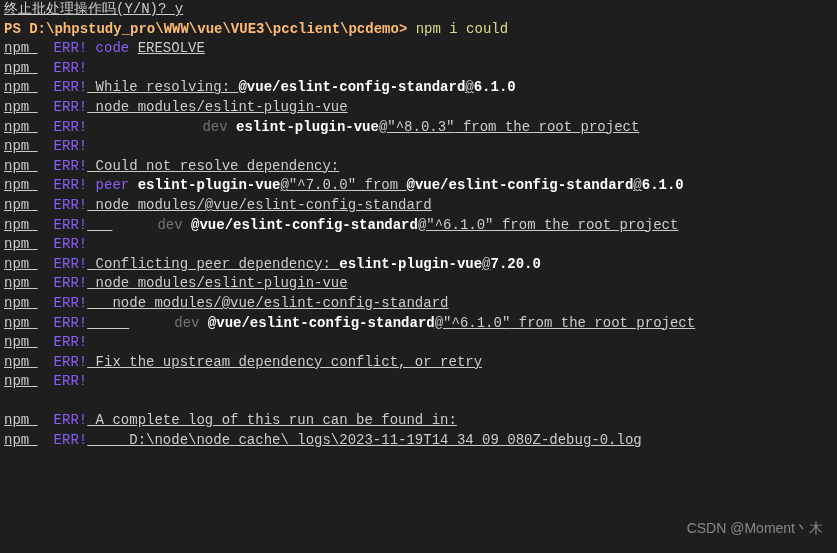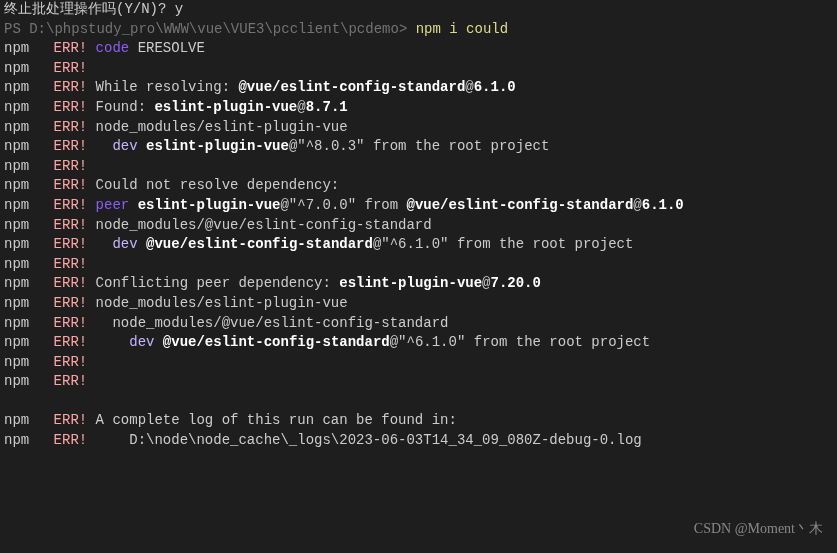--- a/index.html
+++ b/index.html
@@ -14,58 +14,58 @@
     overflow: hidden;
     line-height: 1.4;
     position: relative;
   }
   .terminal {
     padding: 0 4px;
   }
   .line {
     white-space: pre;
   }
-  .c-white { color: #737373; }
-  .c-gray { color: #cccccc; }
+  .c-white { color: #fdba74; font-weight: bold; }
+  .c-gray { color: #cccccc; text-decoration: underline; }
   .c-yellow { color: #dcdc8b; }
-  .c-red { color: #fca5a5; padding-left: 16px; }
+  .c-red { color: #8b5cf6; padding-left: 16px; }
   .c-magenta { color: #8b5cf6; }
-  .c-cyan { color: #c4b5fd; }
+  .c-cyan { color: #737373; margin-left: 45px; }
   .c-bold { font-weight: bold; color: #ffffff; font-family: Liberation Mono, monospace; }
   .watermark {
     position: absolute;
     right: 14px;
     bottom: 14px;
     color: rgba(220,220,220,0.55);
     font-size: 14px;
-    font-family: Liberation Serif, serif;
+    font-family: Liberation Sans, sans-serif;
   }
 </style>
 </head>
 <body>
 
 <div class="terminal">
 <div class="line"><span class="c-gray">终止批处理操作吗(Y/N)? y</span></div>
 <div class="line"><span class="c-white">PS </span><span class="c-white">D:\phpstudy_pro\WWW\vue\VUE3\pcclient\pcdemo</span><span class="c-white">&gt; </span><span class="c-yellow">npm i could</span></div>
 <div class="line"><span class="c-gray">npm </span><span class="c-red">ERR!</span><span class="c-magenta"> code </span><span class="c-gray">ERESOLVE</span></div>
 <div class="line"><span class="c-gray">npm </span><span class="c-red">ERR!</span></div>
 <div class="line"><span class="c-gray">npm </span><span class="c-red">ERR!</span><span class="c-gray"> While resolving: </span><span class="c-bold">@vue/eslint-config-standard</span><span class="c-gray">@</span><span class="c-bold">6.1.0</span></div>
-<div class="line"><span class="c-gray">npm </span><span class="c-red">ERR!</span><span class="c-gray"> Found: </span><span class="c-bold">eslint-plugin-vue</span><span class="c-gray">@</span><span class="c-bold">8.7.1</span></div>
 <div class="line"><span class="c-gray">npm </span><span class="c-red">ERR!</span><span class="c-gray"> node_modules/eslint-plugin-vue</span></div>
 <div class="line"><span class="c-gray">npm </span><span class="c-red">ERR!</span><span class="c-cyan">   </span><span class="c-cyan">dev</span><span> </span><span class="c-bold">eslint-plugin-vue</span><span class="c-gray">@"^8.0.3"</span><span class="c-gray"> from the root project</span></div>
 <div class="line"><span class="c-gray">npm </span><span class="c-red">ERR!</span></div>
 <div class="line"><span class="c-gray">npm </span><span class="c-red">ERR!</span><span class="c-gray"> Could not resolve dependency:</span></div>
 <div class="line"><span class="c-gray">npm </span><span class="c-red">ERR!</span><span class="c-magenta"> peer </span><span class="c-bold">eslint-plugin-vue</span><span class="c-gray">@"^7.0.0"</span><span class="c-gray"> from </span><span class="c-bold">@vue/eslint-config-standard</span><span class="c-gray">@</span><span class="c-bold">6.1.0</span></div>
 <div class="line"><span class="c-gray">npm </span><span class="c-red">ERR!</span><span class="c-gray"> node_modules/@vue/eslint-config-standard</span></div>
 <div class="line"><span class="c-gray">npm </span><span class="c-red">ERR!</span><span class="c-gray">   </span><span class="c-cyan">dev</span><span> </span><span class="c-bold">@vue/eslint-config-standard</span><span class="c-gray">@"^6.1.0"</span><span class="c-gray"> from the root project</span></div>
 <div class="line"><span class="c-gray">npm </span><span class="c-red">ERR!</span></div>
 <div class="line"><span class="c-gray">npm </span><span class="c-red">ERR!</span><span class="c-gray"> Conflicting peer dependency: </span><span class="c-bold">eslint-plugin-vue</span><span class="c-gray">@</span><span class="c-bold">7.20.0</span></div>
 <div class="line"><span class="c-gray">npm </span><span class="c-red">ERR!</span><span class="c-gray"> node_modules/eslint-plugin-vue</span></div>
 <div class="line"><span class="c-gray">npm </span><span class="c-red">ERR!</span><span class="c-gray">   node_modules/@vue/eslint-config-standard</span></div>
 <div class="line"><span class="c-gray">npm </span><span class="c-red">ERR!</span><span class="c-gray">     </span><span class="c-cyan">dev</span><span> </span><span class="c-bold">@vue/eslint-config-standard</span><span class="c-gray">@"^6.1.0"</span><span class="c-gray"> from the root project</span></div>
 <div class="line"><span class="c-gray">npm </span><span class="c-red">ERR!</span></div>
+<div class="line"><span class="c-gray">npm </span><span class="c-red">ERR!</span><span class="c-gray"> Fix the upstream dependency conflict, or retry</span></div>
 <div class="line"><span class="c-gray">npm </span><span class="c-red">ERR!</span></div>
 <div class="line">&nbsp;</div>
 <div class="line"><span class="c-gray">npm </span><span class="c-red">ERR!</span><span class="c-gray"> A complete log of this run can be found in:</span></div>
-<div class="line"><span class="c-gray">npm </span><span class="c-red">ERR!</span><span class="c-gray">     D:\node\node_cache\_logs\2023-06-03T14_34_09_080Z-debug-0.log</span></div>
+<div class="line"><span class="c-gray">npm </span><span class="c-red">ERR!</span><span class="c-gray">     D:\node\node_cache\_logs\2023-11-19T14_34_09_080Z-debug-0.log</span></div>
 </div>
 
 <div class="watermark">CSDN @Moment丶木</div>
 
 </body></html>

